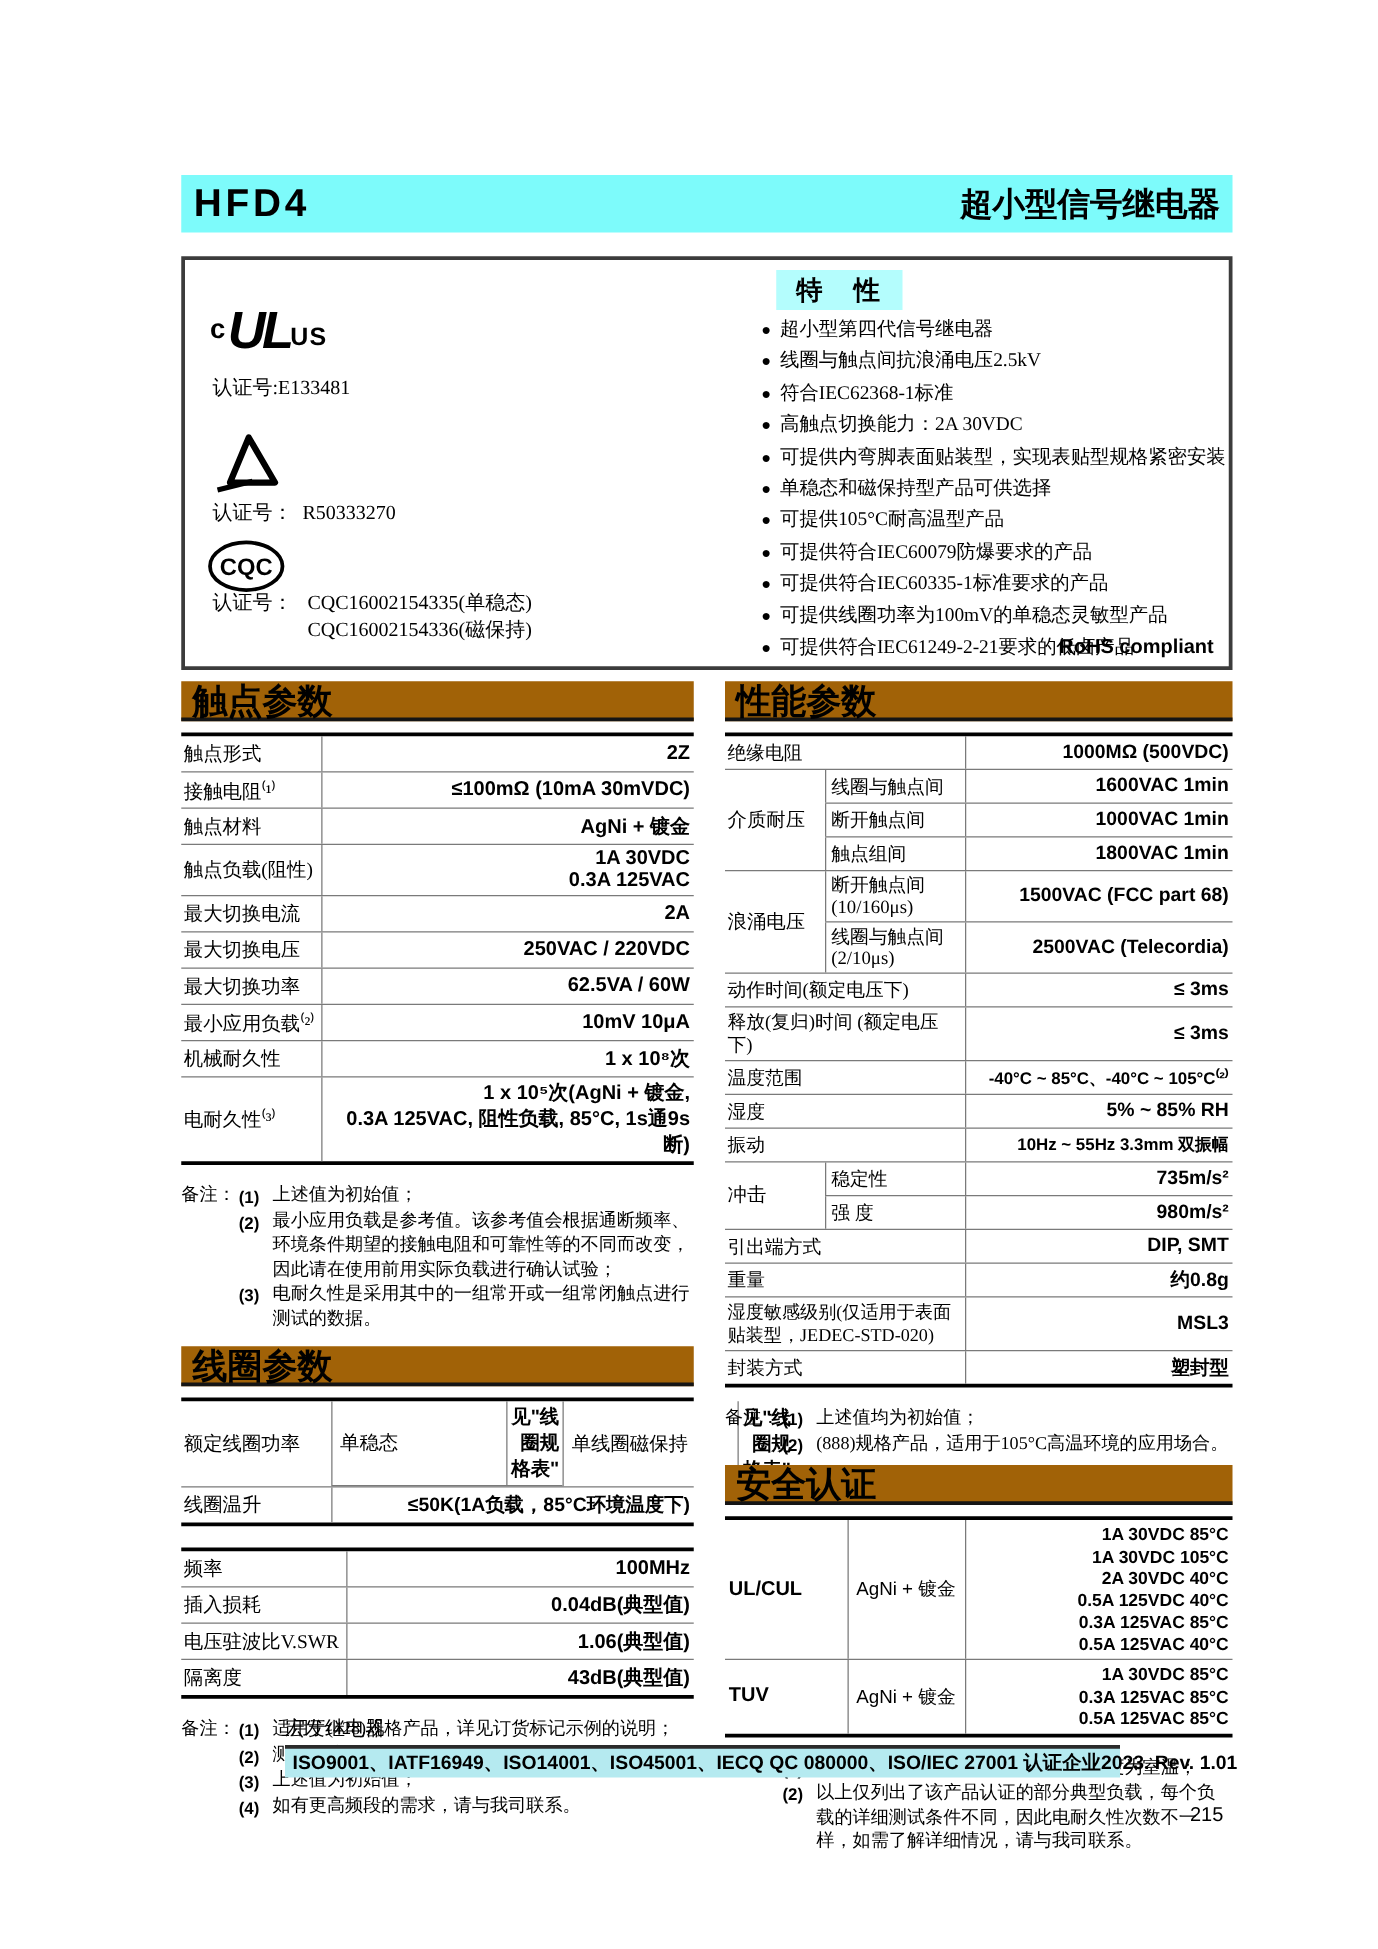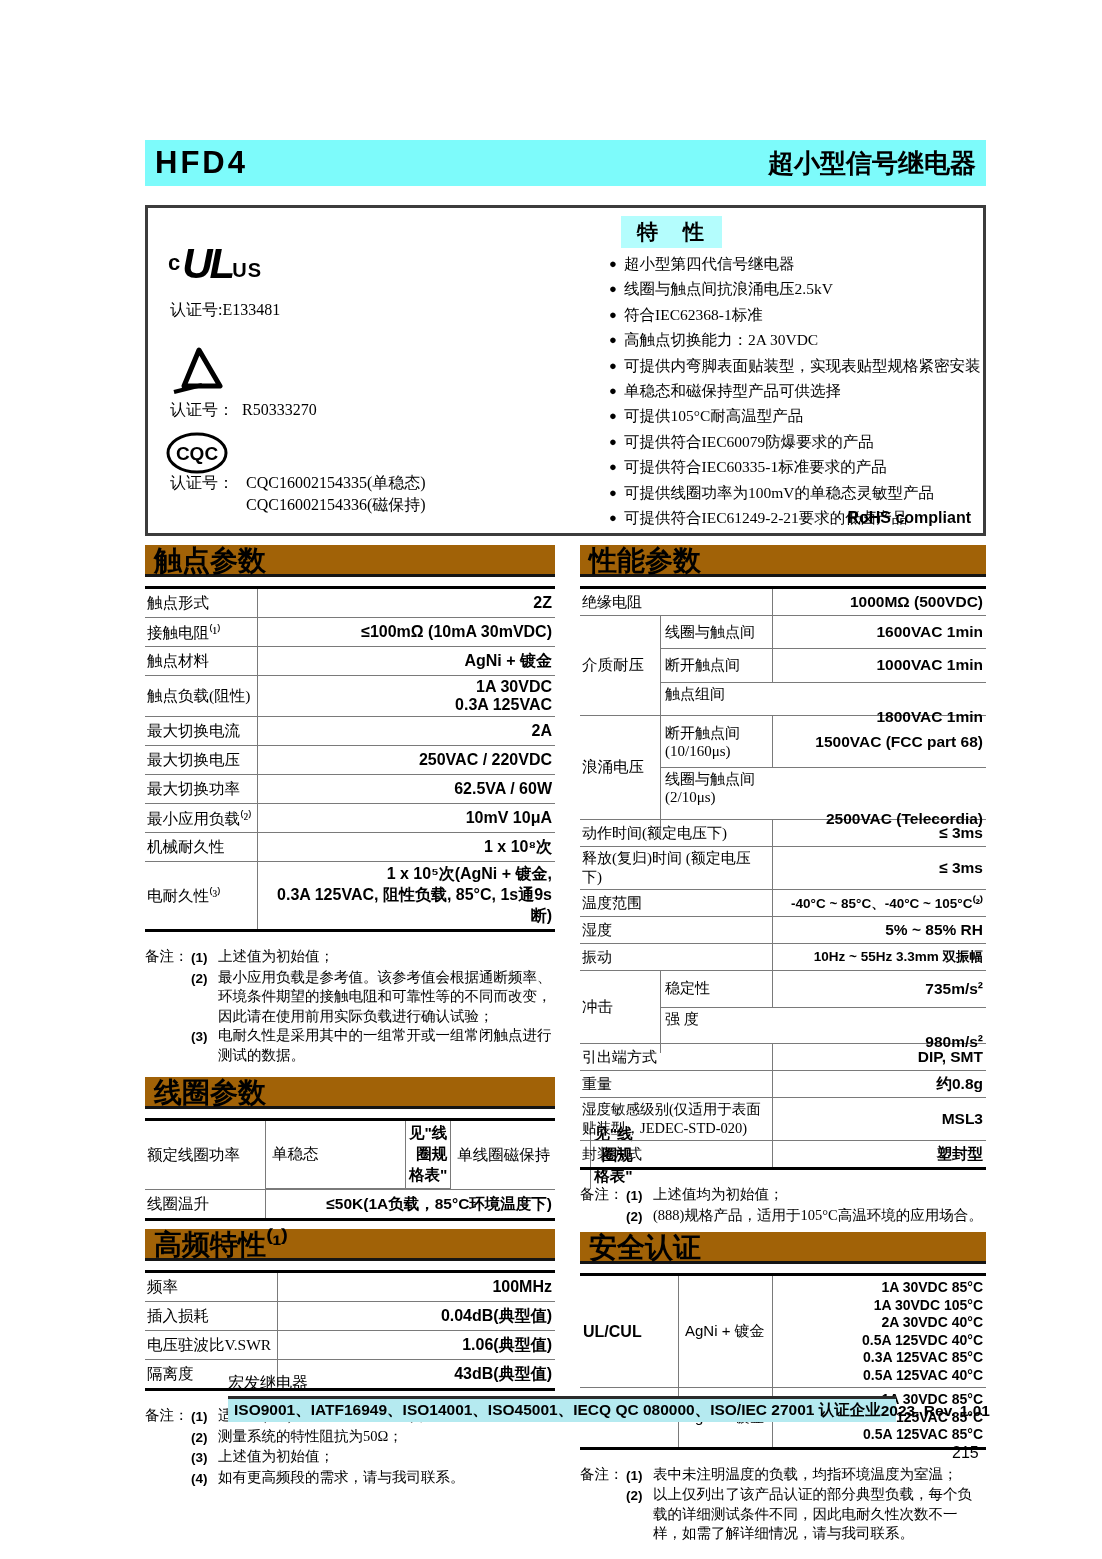--- a/index.html
+++ b/index.html
@@ -60,21 +60,21 @@
           font-weight:bold;display:flex;align-items:center;justify-content:flex-end;text-align:right;}
 
   
   .hfl{width:132px;}
 
   
   .pl{width:192px;font-size:15px;}
   .pg{width:80px;}
   .pgroup{flex:1;display:flex;flex-direction:column;}
   .psub{display:flex;border-bottom:1px solid #7a7a7a;flex:1;min-height:26px;}
-  .psub:last-child{border-bottom:0;flex-direction:column;}
+  .psub:last-child{border-bottom:0;}
   .ps{width:112px;flex:none;border-left:1px solid #7a7a7a;box-sizing:border-box;padding:2px 4px;
       font-family:"Liberation Serif",serif;font-size:15px;display:flex;align-items:center;white-space:pre-line;}
   .pv{flex:1;border-left:1px solid #7a7a7a;box-sizing:border-box;padding:2px 3px;font-size:15.5px;
       font-weight:bold;display:flex;align-items:center;justify-content:flex-end;text-align:right;white-space:pre-line;}
   .pv.sm{font-size:13.5px;}
   .prow{min-height:26px;}
   .msl-label{font-size:14.5px;}
 
   
   .sc{width:98px;flex:none;box-sizing:border-box;font-weight:bold;font-size:16px;display:flex;
@@ -273,21 +273,20 @@
             </div>
         </div>
       </div>
       <div class="trow">
           <div class="tl coil-label">线圈温升</div>
           <div class="tv" style="font-size:15.5px">≤50K(1A负载，85°C环境温度下)</div>
         </div>
     </div>
 
     <div class="gap8"></div>
-    <div class="secbar">高频特性⁽¹⁾</div>
     <div class="tbl">
       <div class="trow">
           <div class="tl hfl">频率</div>
           <div class="tv">100MHz</div>
         </div>
       <div class="trow">
           <div class="tl hfl">插入损耗</div>
           <div class="tv">0.04dB(典型值)</div>
         </div>
       <div class="trow">

